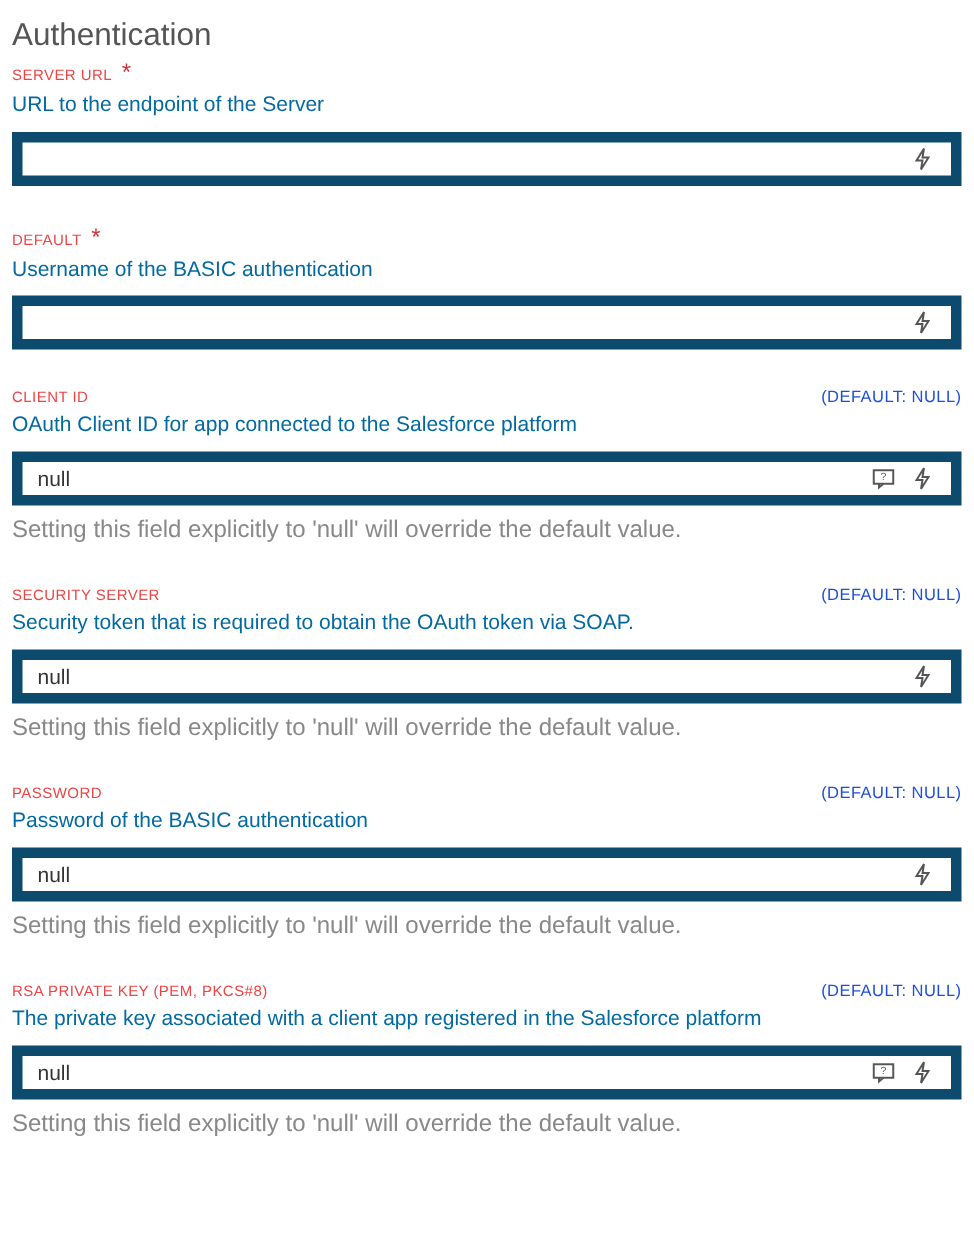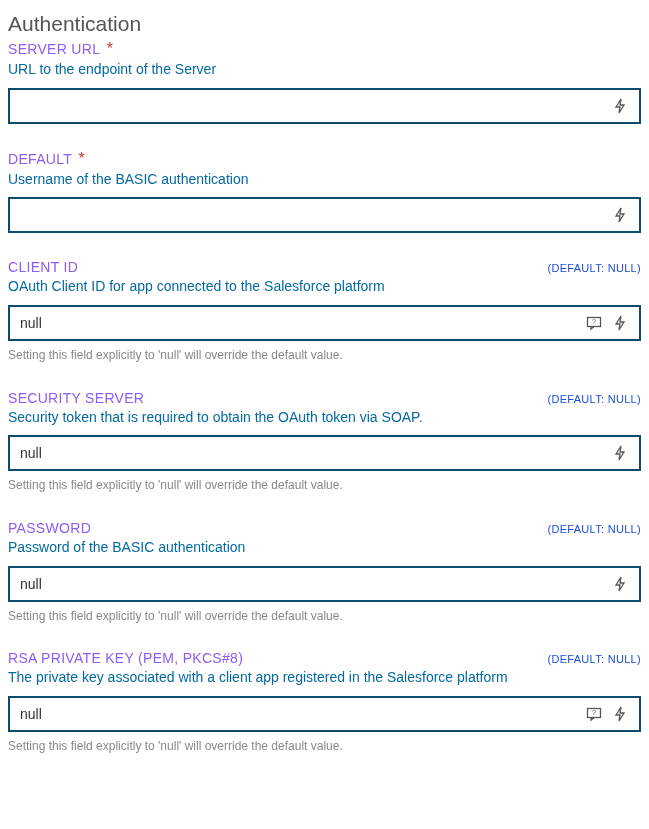--- a/index.html
+++ b/index.html
@@ -22,44 +22,44 @@
     }
     .field-group {
       margin-bottom: 26px;
     }
     .field-header {
       display: flex;
       justify-content: space-between;
       align-items: baseline;
     }
     .field-label {
-      font-size: 14px;
+      font-size: 10px;
       font-weight: 400;
-      color: #8b5cf6;
+      color: #ef4444;
       letter-spacing: 0.3px;
     }
     .required-asterisk {
       color: #d13438;
       margin-left: 2px;
     }
     .default-hint {
       font-size: 11px;
       color: #1d4ed8;
       letter-spacing: 0.3px;
     }
     .field-description {
       font-size: 14px;
       color: #0369a1;
       margin-top: 2px;
       margin-bottom: 8px;
       line-height: 1.4;
     }
     .input-wrapper {
       position: relative;
-      border: 2px solid #0c4a6e;
+      border: 7px solid #0c4a6e;
       height: 36px;
       display: flex;
       align-items: center;
       background: #fff;
     }
     .input-field {
       flex: 1;
       height: 100%;
       border: none;
       outline: none;
@@ -84,21 +84,21 @@
       height: 18px;
     }
     .icon-btn svg {
       width: 16px;
       height: 16px;
       stroke: #555;
       fill: none;
       stroke-width: 1.3;
     }
     .field-note {
-      font-size: 12px;
+      font-size: 16px;
       color: #888;
       margin-top: 6px;
       line-height: 1.4;
     }
   </style>
 </head>
 <body>
 
 <h2 class="section-title">Authentication</h2>
 

